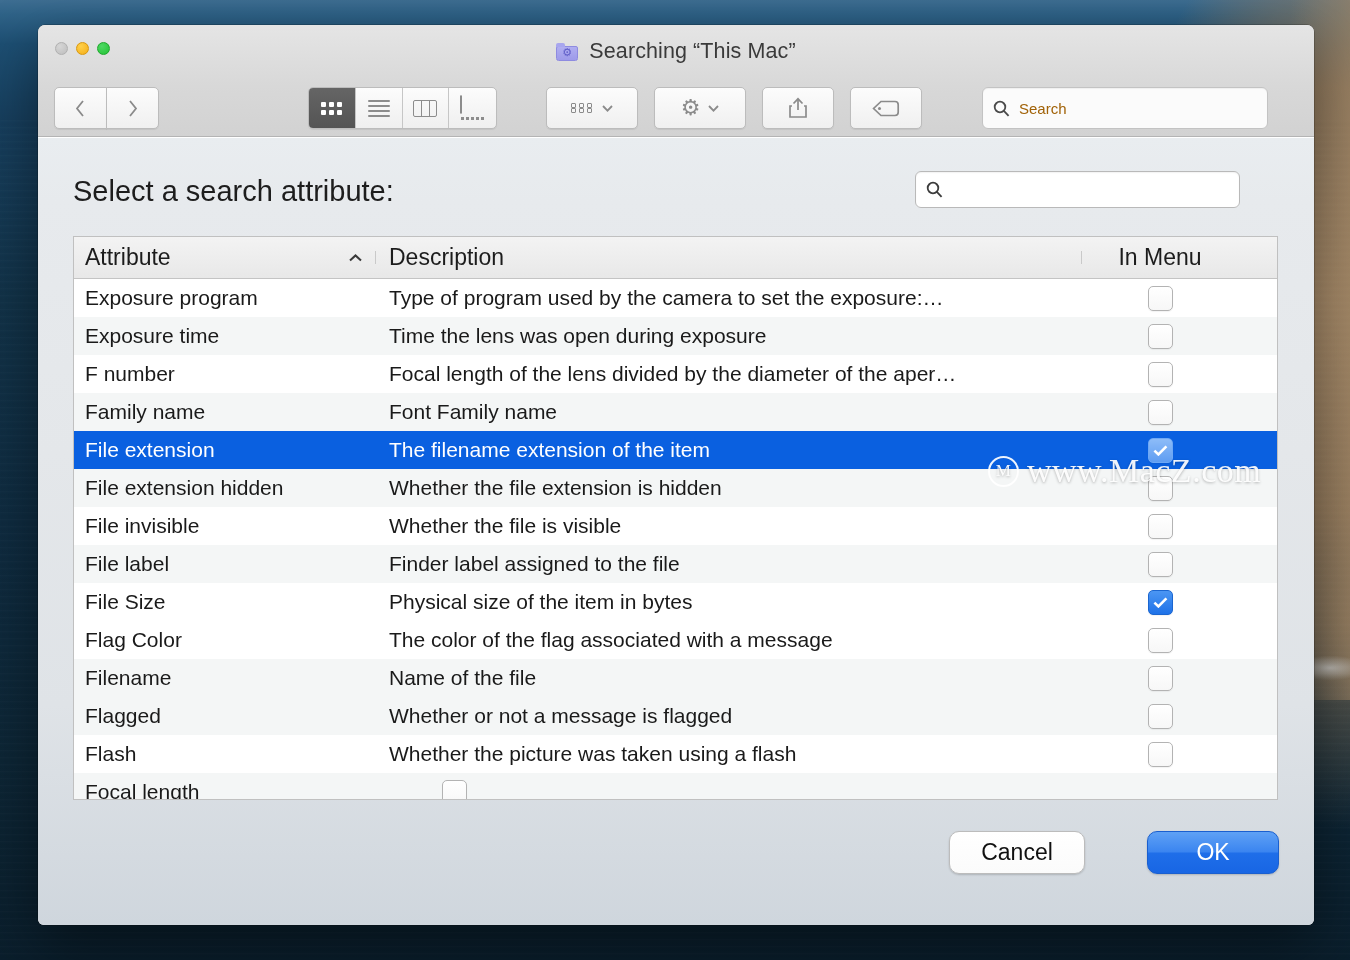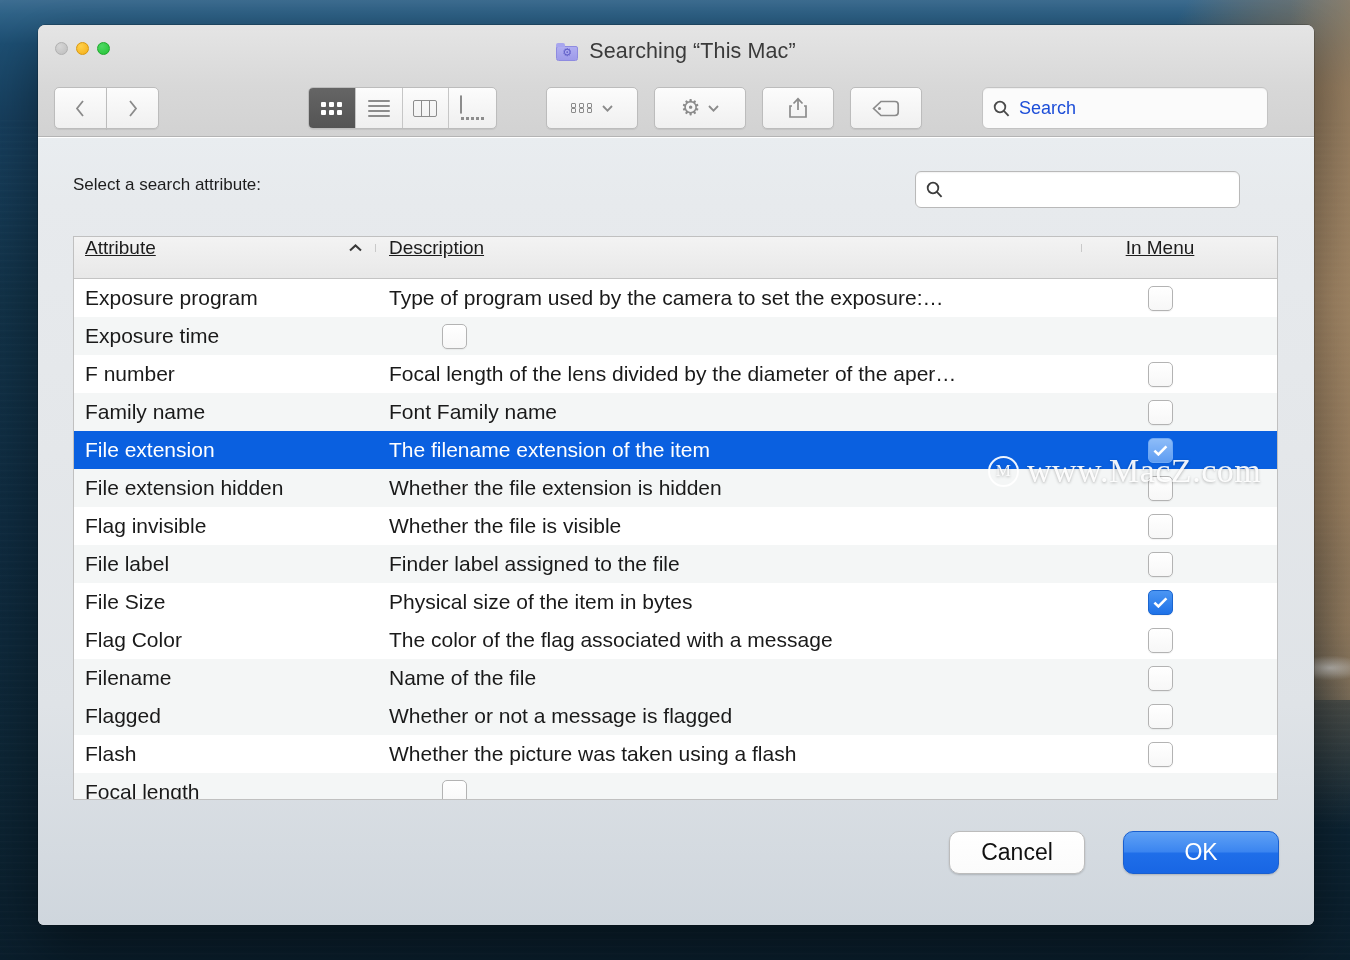--- a/index.html
+++ b/index.html
@@ -135,54 +135,54 @@
   .share-glyph { width: 20px; height: 22px; stroke: #8b8b8b; stroke-width: 1.7; fill: none; }
   .tag-glyph { width: 28px; height: 17px; stroke: #8b8b8b; stroke-width: 1.7; fill: none; }
 
   .toolbar-search {
     position: absolute; left: 944px; top: 0; width: 286px; height: 42px;
     background: #fbfbfb; border: 1px solid #c3c3c3; border-radius: 6px;
     display: flex; align-items: center; padding: 0 10px; gap: 9px;
     box-shadow: inset 0 1px 1px rgba(0,0,0,0.05);
   }
   .magnifier { width: 17px; height: 17px; flex: none; stroke: #4a4a4a; stroke-width: 1.8; fill: none; }
-  .toolbar-search .ph { font-size: 18px; color: #1d4ed8; }
+  .toolbar-search .ph { font-size: 15px; color: #a16207; }
 
   
   #attr-sheet {
     position: absolute; left: 0; top: 112px; width: 100%; height: 788px;
     background: linear-gradient(to bottom, #e9edf0 0%, #e7eaed 8%, #e4e7ea 40%, #dfe3e7 72%, #cfd6dd 100%);
     border-top: 1px solid #ffffff;
   }
 
   .sheet-head {
     position: absolute; left: 0; top: 0; width: 100%; height: 98px;
   }
   .sheet-label {
     position: absolute; left: 35px; top: 37px;
-    font-size: 17px; color: #1d1d1d;
+    font-size: 29px; color: #1d1d1d;
   }
   .sheet-search {
     position: absolute; left: 877px; top: 33px; width: 325px; height: 37px;
     background: #fff; border: 1px solid #b9b9b9; border-radius: 6px;
     display: flex; align-items: center; padding: 0 10px;
     box-shadow: inset 0 1px 1.5px rgba(0,0,0,0.06);
   }
   .sheet-search .magnifier { stroke: #3c3c3c; }
 
   
   .table-wrap {
     position: absolute; left: 35px; top: 98px; width: 1205px; height: 564px;
     background: #fff; border: 1px solid #c0c0c0; overflow: hidden;
   }
   .thead {
-    display: flex; height: 42px; align-items: flex-start;
+    display: flex; height: 42px; align-items: center;
     background: linear-gradient(to bottom, #f3f3f3, #e8e8e8);
     border-bottom: 1px solid #c4c4c4;
-    font-size: 19px; color: #1c1c1c; text-decoration: underline;
+    font-size: 23px; color: #1c1c1c;
   }
   .th { display: flex; align-items: center; position: relative; }
   .th + .th::before {
     content: ""; position: absolute; left: 0; top: 7px; bottom: 7px; width: 1px; background: #c9c9c9;
   }
   .th.attr { width: 301px; padding-left: 11px; justify-content: space-between; padding-right: 13px; }
   .th.desc { flex: 1; padding-left: 14px; }
   .th.menu { width: 158px; justify-content: center; }
   .th.pad  { width: 38px; }
   .sort-caret { width: 13px; height: 8px; stroke: #3a3a3a; stroke-width: 2; fill: none; }
@@ -223,21 +223,21 @@
   .btn {
     position: absolute; top: 32px; height: 43px; border-radius: 10px;
     font-size: 23px; display: flex; align-items: center; justify-content: center;
     box-shadow: 0 1px 2px rgba(0,0,0,0.18);
   }
   .btn.cancel {
     right: 229px; width: 136px; color: #111;
     background: linear-gradient(to bottom, #ffffff, #fbfbfb); border: 1px solid #bcbcbc;
   }
   .btn.ok {
-    right: 35px; width: 156px; color: #fff;
+    right: 35px; width: 132px; color: #fff;
     background: linear-gradient(to bottom, #5fa1f5 0%, #3b85f0 48%, #1f6ee9 52%, #1866e4 100%);
     border: 1px solid #1a5fcf;
   }
 
   
   #watermark {
     position: absolute; left: 988px; top: 452px; display: flex; align-items: center; gap: 8px;
     font-family: "Liberation Serif", serif; font-size: 34px; letter-spacing: .5px;
     color: rgba(255,255,255,0.93);
     text-shadow: 0 1px 3px rgba(0,0,0,0.28);
@@ -415,20 +415,21 @@
           <div class="trow odd">
             <div class="cell-attr">Exposure program</div>
             <div class="cell-desc">Type of program used by the camera to set the exposure:…</div>
             <div class="cell-menu">
               <div class="cbox"></div>
             </div>
             <div class="cell-pad"></div>
           </div>
           <div class="trow even">
             <div class="cell-attr">Exposure time</div>
+            <div class="cell-desc">Time the lens was open during exposure</div>
             <div class="cell-menu">
               <div class="cbox"></div>
             </div>
             <div class="cell-pad"></div>
           </div>
           <div class="trow odd">
             <div class="cell-attr">F number</div>
             <div class="cell-desc">Focal length of the lens divided by the diameter of the aper…</div>
             <div class="cell-menu">
               <div class="cbox"></div>
@@ -457,21 +458,21 @@
           </div>
           <div class="trow even">
             <div class="cell-attr">File extension hidden</div>
             <div class="cell-desc">Whether the file extension is hidden</div>
             <div class="cell-menu">
               <div class="cbox"></div>
             </div>
             <div class="cell-pad"></div>
           </div>
           <div class="trow odd">
-            <div class="cell-attr">Flag invisible</div>
+            <div class="cell-attr">File invisible</div>
             <div class="cell-desc">Whether the file is visible</div>
             <div class="cell-menu">
               <div class="cbox"></div>
             </div>
             <div class="cell-pad"></div>
           </div>
           <div class="trow even">
             <div class="cell-attr">File label</div>
             <div class="cell-desc">Finder label assigned to the file</div>
             <div class="cell-menu">

